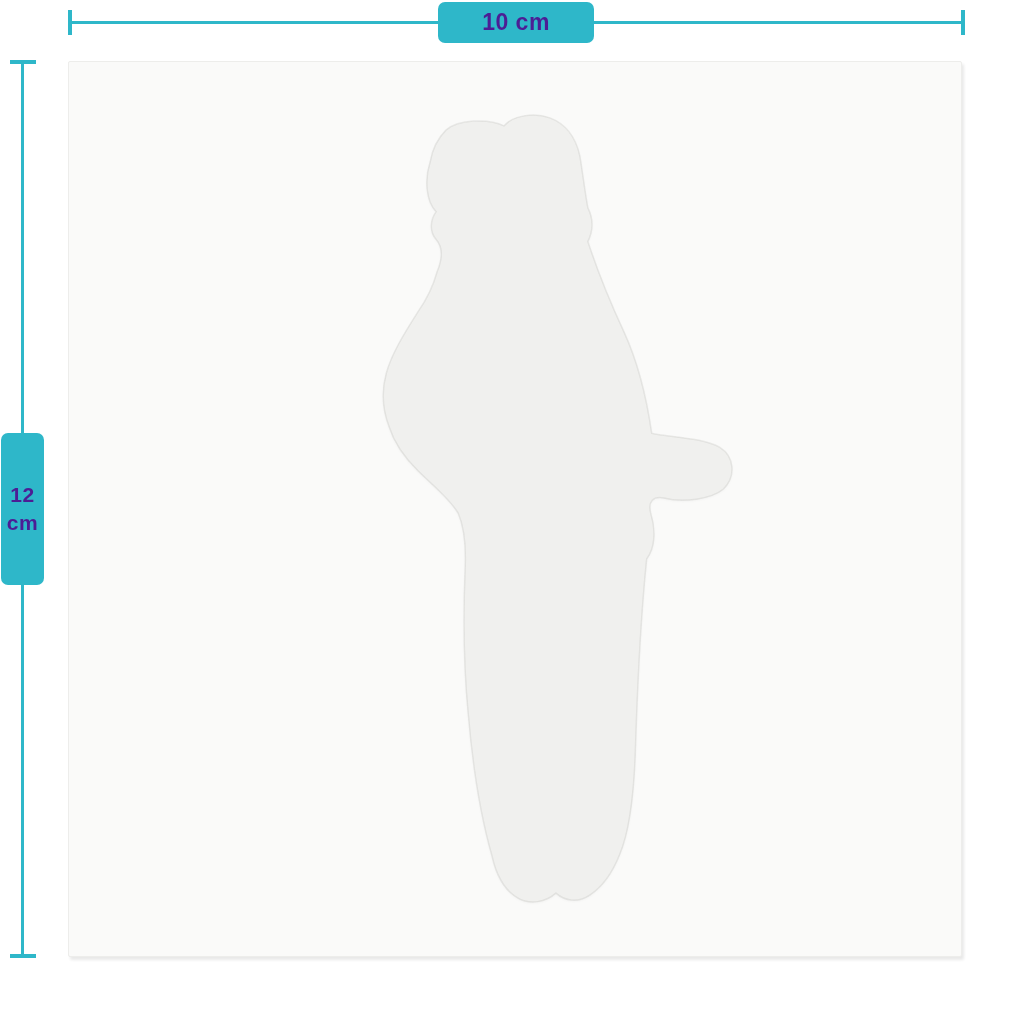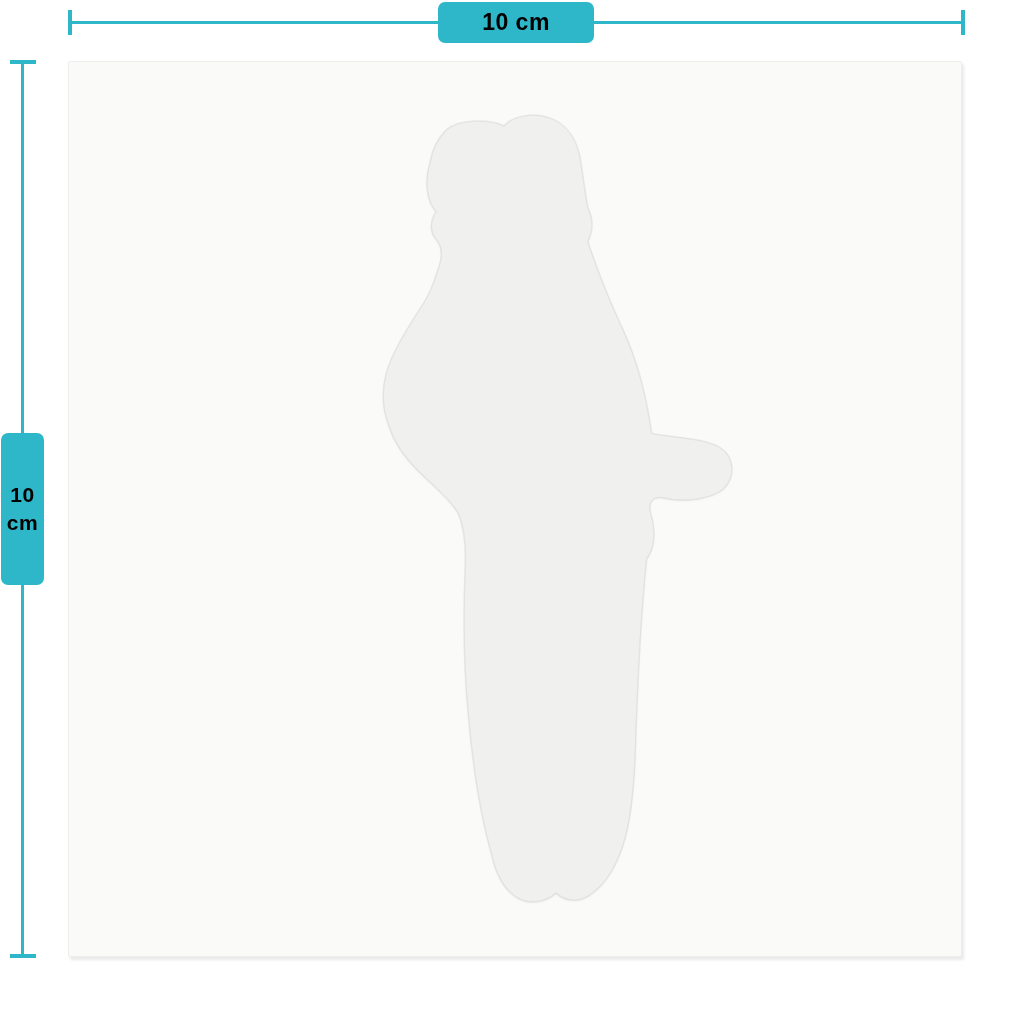--- a/index.html
+++ b/index.html
@@ -39,21 +39,21 @@
   .h-cap.left{left:68px;}
   .h-cap.right{left:961px;}
 
   .v-line{position:absolute;left:21px;top:62px;width:3px;height:894px;background:var(--accent);}
   .v-cap{position:absolute;left:10px;width:26px;height:4px;background:var(--accent);}
   .v-cap.top{top:60px;}
   .v-cap.bottom{top:954px;}
 
   
   .badge{
-    position:absolute;background:var(--accent);color:#000000;
+    position:absolute;background:var(--accent);color:#4c1d95;
     display:flex;align-items:center;justify-content:center;
     border-radius:7px;font-weight:700;letter-spacing:0.5px;
   }
   .h-badge{left:438px;top:2px;width:156px;height:41px;font-size:23px;}
   .v-badge{
     left:1px;top:433px;width:43px;height:152px;
     flex-direction:column;font-size:21px;line-height:28px;
   }
 </style>
 </head>
@@ -106,18 +106,18 @@
     <div class="badge h-badge">
       <span>10 cm</span>
     </div>
   </div>
 
   <div>
     <div class="v-line"></div>
     <div class="v-cap top"></div>
     <div class="v-cap bottom"></div>
     <div class="badge v-badge">
-      <span>10</span>
+      <span>12</span>
       <span>cm</span>
     </div>
   </div>
 
 </div>
 
 </body></html>

